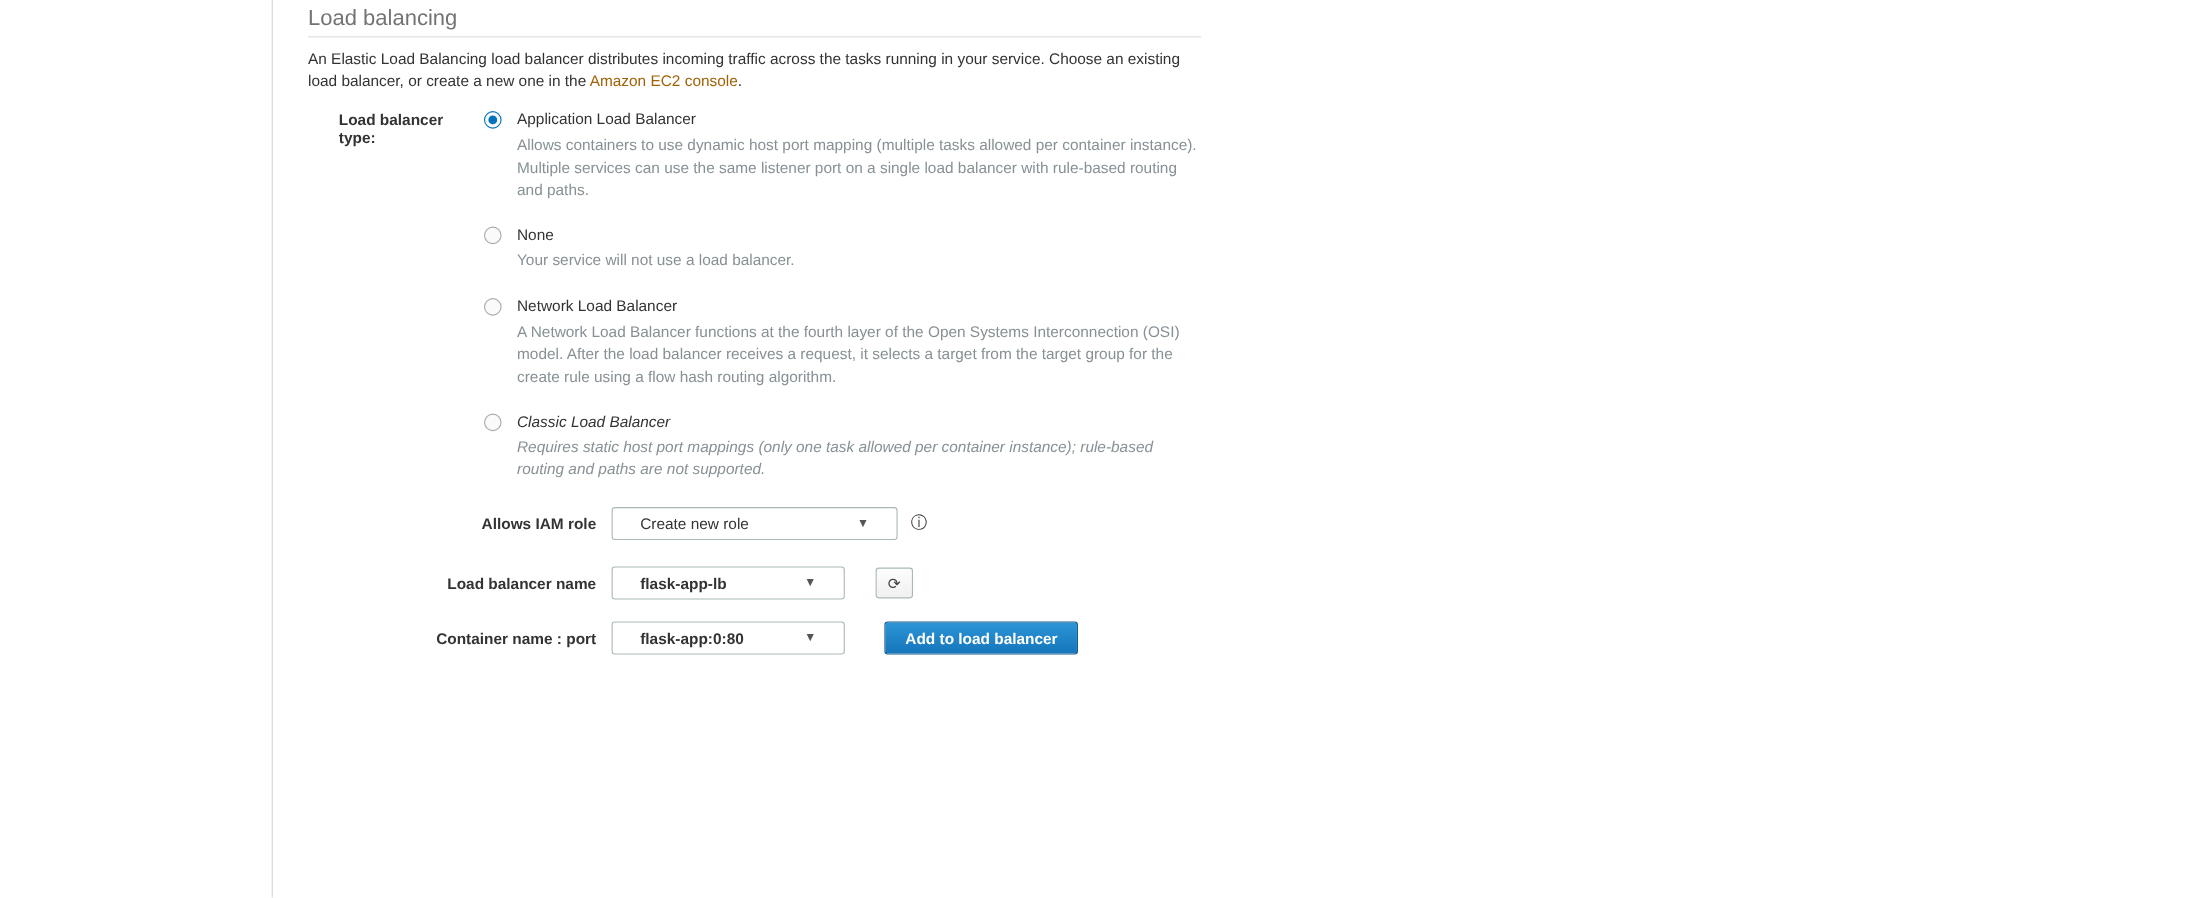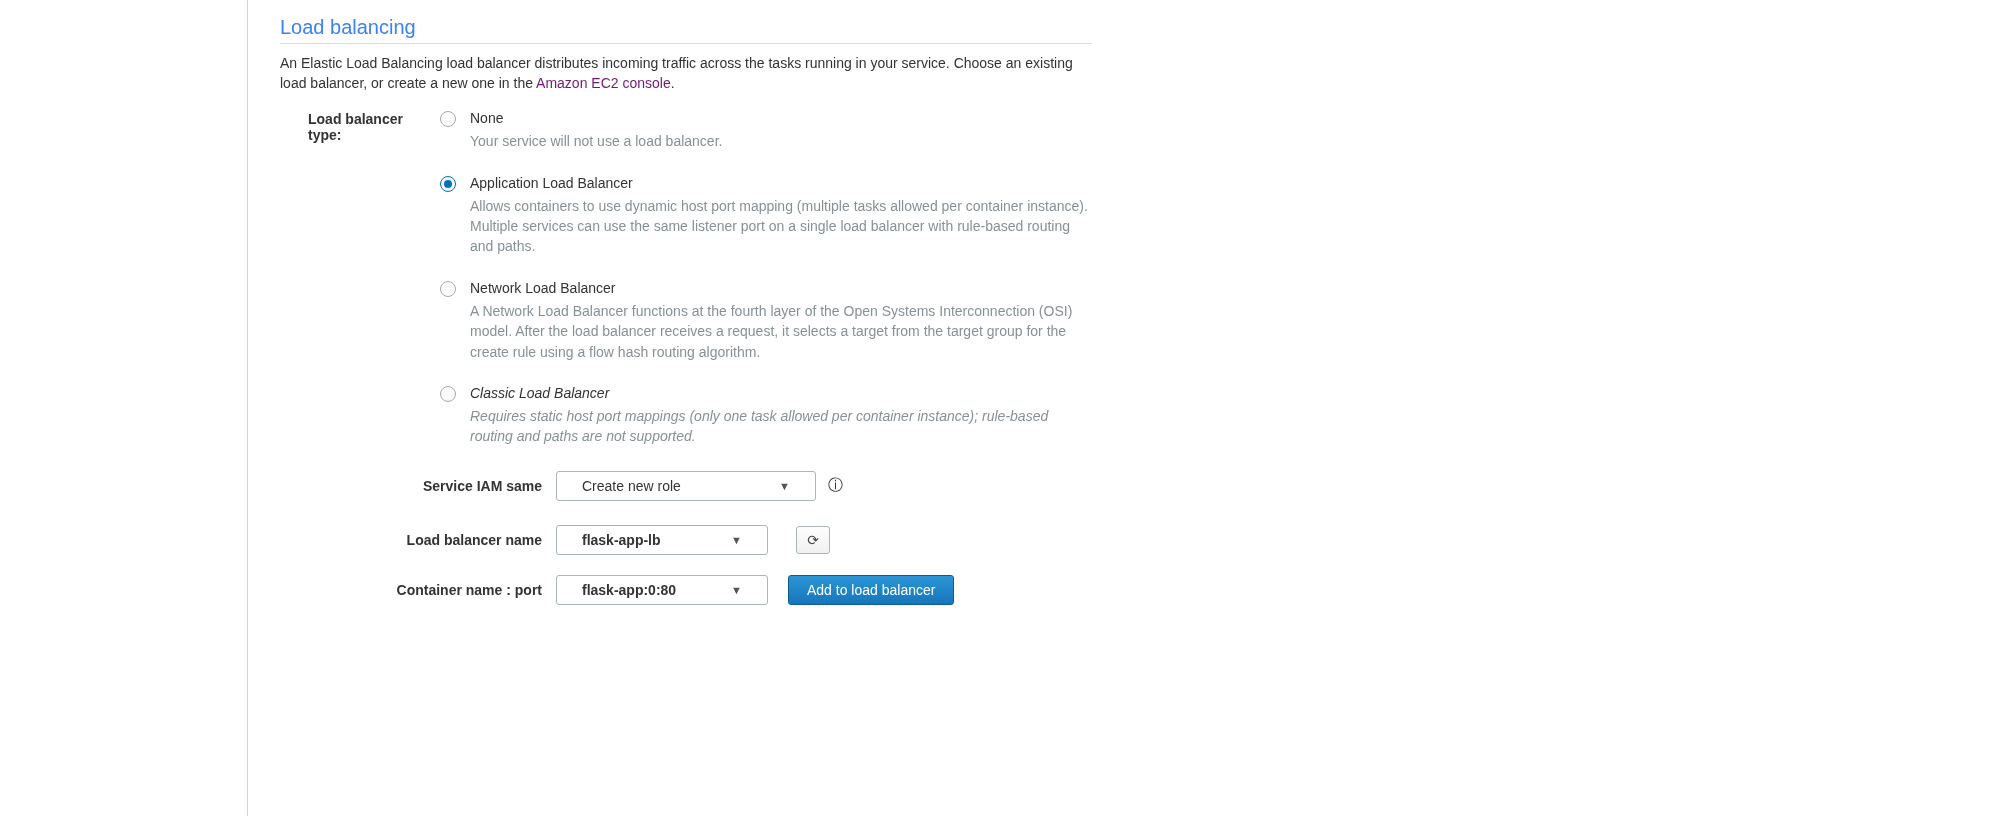--- a/index.html
+++ b/index.html
@@ -26,32 +26,32 @@
   }
   .content {
     position: absolute;
     left: 280px;
     top: 0;
     width: 812px;
   }
   h2.section-title {
     font-size: 20px;
     font-weight: 400;
-    color: #3b82f6;
-    margin: 16px 0 6px 0;
+    color: #737373;
+    margin: 6px 0 6px 0;
     padding-bottom: 4px;
     border-bottom: 1px solid #ddd;
   }
   .section-desc {
     color: #333;
     line-height: 1.4;
     margin: 10px 0 6px 0;
   }
   a.link {
-    color: #701a75;
+    color: #a16207;
     text-decoration: none;
   }
   .form-row {
     display: flex;
     align-items: flex-start;
     margin-top: 16px;
   }
   .form-label {
     width: 160px;
     font-weight: 700;
@@ -157,23 +157,23 @@
   .btn-primary {
     display: inline-flex;
     align-items: center;
     justify-content: center;
     height: 30px;
     padding: 0 18px;
     background: linear-gradient(#2b95d6,#1676bb);
     border: 1px solid #105a8f;
     border-radius: 3px;
     color: #fff;
-    font-weight: 400;
-    cursor: pointer;
-    margin-left: 20px;
+    font-weight: 700;
+    cursor: pointer;
+    margin-left: 36px;
   }
   h2.subsection {
     margin-top: 42px;
   }
 </style>
 </head>
 <body>
 
 <div class="page">
   <div class="vline"></div>
@@ -185,58 +185,58 @@
     <p class="section-desc">
       <span>An Elastic Load Balancing load balancer distributes incoming traffic across the tasks running in your service. Choose an existing load balancer, or create a new one in the </span>
       <a class="link">Amazon EC2 console</a><span>.</span>
     </p>
 
     <div class="form-row">
       <div class="form-label">Load balancer type:</div>
       <div class="radio-col">
 
         <div class="radio-option">
-          <div class="radio-outer"></div>
-          <div class="radio-text">
-            <div class="opt-title">None</div>
-            <div class="opt-desc">Your service will not use a load balancer.</div>
-          </div>
-        </div>
-
-        <div class="radio-option">
           <div class="radio-outer selected">
               <div class="radio-inner"></div>
             </div>
           <div class="radio-text">
             <div class="opt-title">Application Load Balancer</div>
             <div class="opt-desc">Allows containers to use dynamic host port mapping (multiple tasks allowed per container instance). Multiple services can use the same listener port on a single load balancer with rule-based routing and paths.</div>
           </div>
         </div>
 
         <div class="radio-option">
           <div class="radio-outer"></div>
           <div class="radio-text">
+            <div class="opt-title">None</div>
+            <div class="opt-desc">Your service will not use a load balancer.</div>
+          </div>
+        </div>
+
+        <div class="radio-option">
+          <div class="radio-outer"></div>
+          <div class="radio-text">
             <div class="opt-title">Network Load Balancer</div>
             <div class="opt-desc">A Network Load Balancer functions at the fourth layer of the Open Systems Interconnection (OSI) model. After the load balancer receives a request, it selects a target from the target group for the create rule using a flow hash routing algorithm.</div>
           </div>
         </div>
 
         <div class="radio-option">
           <div class="radio-outer"></div>
           <div class="radio-text">
             <div class="opt-title">Classic Load Balancer</div>
             <div class="opt-desc">Requires static host port mappings (only one task allowed per container instance); rule-based routing and paths are not supported.</div>
           </div>
         </div>
 
       </div>
     </div>
 
     <div class="field-row">
-      <div class="field-label">Service IAM same</div>
+      <div class="field-label">Allows IAM role</div>
       <div class="select select-wide">
         <span>Create new role</span>
         <span class="caret">▼</span>
       </div>
       <span class="info-icon">ⓘ</span>
     </div>
 
     <div class="field-row">
       <div class="field-label">Load balancer name</div>
       <div class="select select-med">

